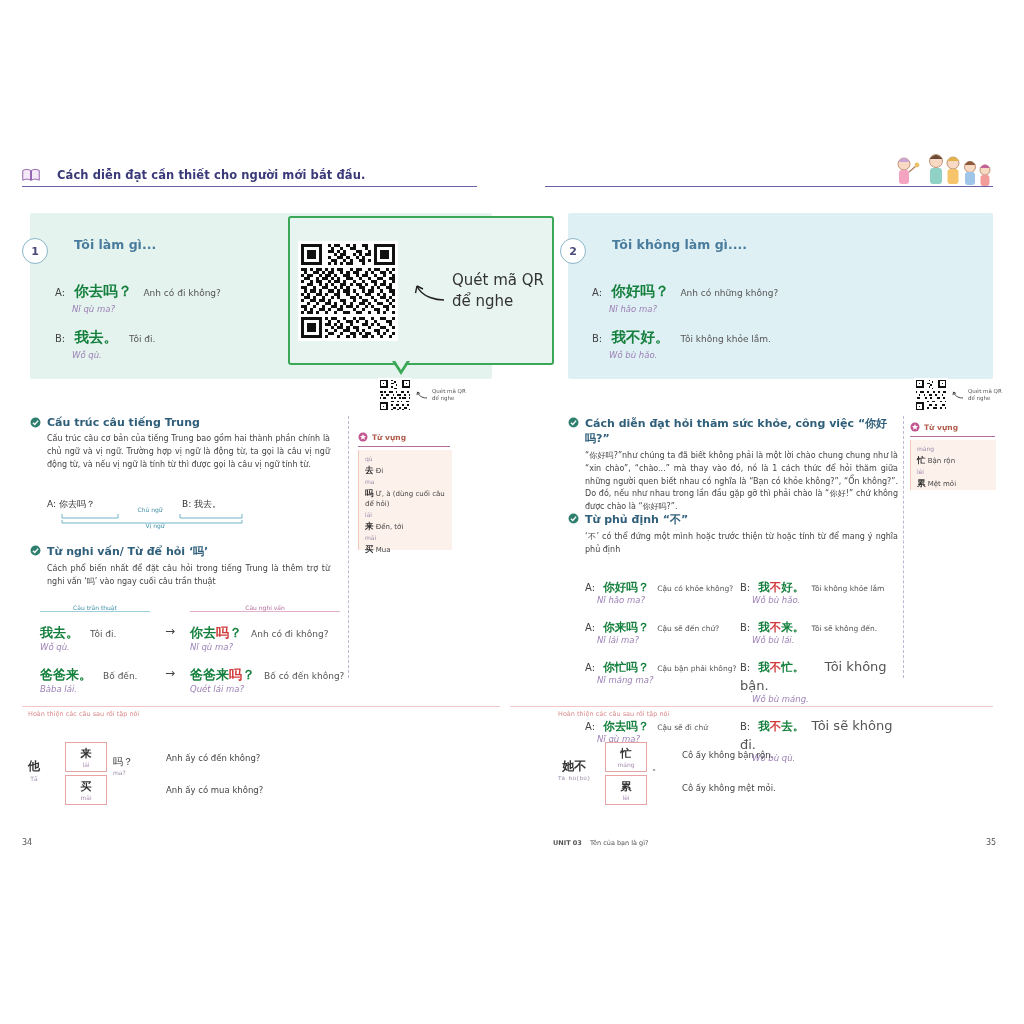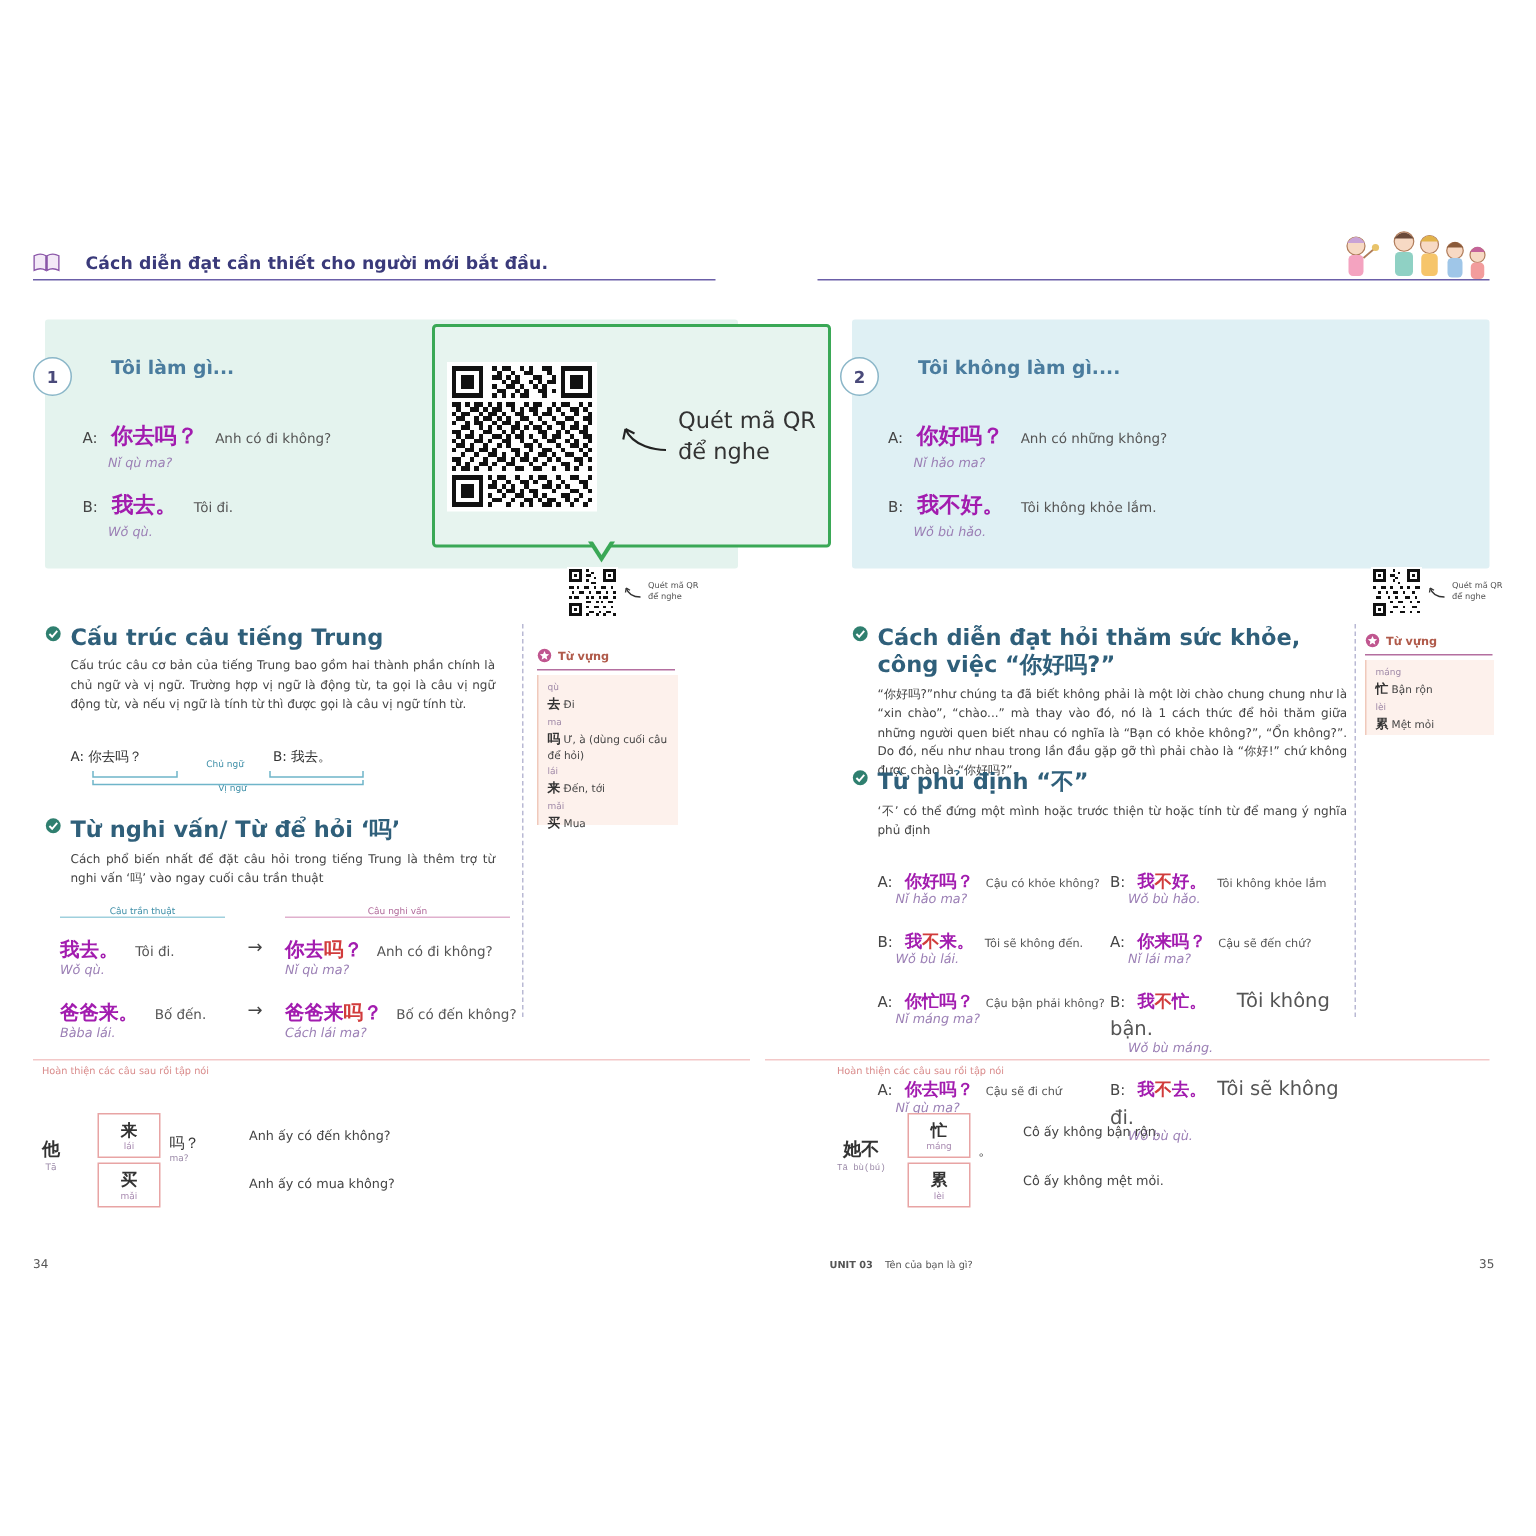--- a/index.html
+++ b/index.html
@@ -97,21 +97,21 @@
     font-size: 10px;
     line-height: 1.35;
   }
   .dlg-label {
     font-size: 10px;
     color: #444;
   }
   .hanzi {
     font-size: 14.5px;
     font-weight: bold;
-    color: #a21caf;
+    color: #15803d;
   }
   .pinyin {
     font-size: 8.5px;
     color: #9b7fb5;
     font-style: italic;
   }
   .trans {
     font-size: 9px;
     color: #555;
   }
@@ -179,21 +179,21 @@
     display: flex;
     align-items: flex-start;
     gap: 6px;
   }
   .check {
     width: 11px; height: 11px;
     flex: 0 0 auto;
     margin-top: 1px;
   }
   .sec-title {
-    font-size: 15px;
+    font-size: 11px;
     font-weight: bold;
     color: #2f5f7a;
   }
   .sec-body {
     font-size: 8px;
     line-height: 1.6;
     color: #444;
     text-align: justify;
   }
   .red { color: #d13b3b; }
@@ -828,21 +828,21 @@
     <div style="display:flex; align-items:flex-start; margin-top:12px;">
       <div style="width:110px;">
         <span class="hanzi" style="font-size:13px;">爸爸来。</span>
         <span class="trans" style="margin-left:6px;">Bố đến.</span>
         <div class="pinyin">Bàba lái.</div>
       </div>
       <div style="width:40px; text-align:center; font-size:12px; color:#444; padding-top:2px;">→</div>
       <div style="width:160px;">
         <span class="hanzi" style="font-size:13px;">爸爸来</span><span class="hanzi red" style="font-size:13px;">吗</span><span class="hanzi" style="font-size:13px;">？</span>
         <span class="trans" style="margin-left:4px;">Bố có đến không?</span>
-        <div class="pinyin">Cách lái ma?</div>
+        <div class="pinyin">Quét lái ma?</div>
       </div>
     </div>
   </div>
 
   <div class="dashed-v" style="left:348px; top:416px; height:262px;"></div>
 
   <div class="vocab-head" style="left:358px; top:432px;">
     <svg class="vocab-star" viewBox="0 0 12 12">
       <circle cx="6" cy="6" r="5.4" fill="#c0568f"></circle>
       <path d="M6 2.3 L7.1 4.8 L9.7 5 L7.7 6.7 L8.3 9.3 L6 7.9 L3.7 9.3 L4.3 6.7 L2.3 5 L4.9 4.8 Z" fill="#fff"></path>
@@ -906,30 +906,30 @@
       <div style="width:155px;">
         <span class="dlg-label">B:</span>
         <span class="hanzi" style="font-size:11.5px; margin-left:3px;">我</span><span class="hanzi red" style="font-size:11.5px;">不</span><span class="hanzi" style="font-size:11.5px;">好。</span>
         <span class="trans" style="font-size:7.5px; margin-left:2px;">Tôi không khỏe lắm</span>
         <div class="pinyin" style="margin-left:12px;">Wǒ bù hǎo.</div>
       </div>
     </div>
 
     <div style="display:flex; align-items:flex-start; margin-bottom:11px;">
       <div style="width:155px;">
+        <span class="dlg-label">A:</span>
+        <span class="hanzi" style="font-size:11.5px; margin-left:3px;">你来吗？</span>
+        <span class="trans" style="font-size:7.5px; margin-left:3px;">Cậu sẽ đến chứ?</span>
+        <div class="pinyin" style="margin-left:12px;">Nǐ lái ma?</div>
+      </div>
+      <div style="width:155px;">
         <span class="dlg-label">B:</span>
         <span class="hanzi" style="font-size:11.5px; margin-left:3px;">我</span><span class="hanzi red" style="font-size:11.5px;">不</span><span class="hanzi" style="font-size:11.5px;">来。</span>
         <span class="trans" style="font-size:7.5px; margin-left:2px;">Tôi sẽ không đến.</span>
         <div class="pinyin" style="margin-left:12px;">Wǒ bù lái.</div>
-      </div>
-      <div style="width:155px;">
-        <span class="dlg-label">A:</span>
-        <span class="hanzi" style="font-size:11.5px; margin-left:3px;">你来吗？</span>
-        <span class="trans" style="font-size:7.5px; margin-left:3px;">Cậu sẽ đến chứ?</span>
-        <div class="pinyin" style="margin-left:12px;">Nǐ lái ma?</div>
       </div>
     </div>
 
     <div style="display:flex; align-items:flex-start; margin-bottom:11px;">
       <div style="width:155px;">
         <span class="dlg-label">A:</span>
         <span class="hanzi" style="font-size:11.5px; margin-left:3px;">你忙吗？</span>
         <span class="trans" style="font-size:7.5px; margin-left:3px;">Cậu bận phải không?</span>
         <div class="pinyin" style="margin-left:12px;">Nǐ máng ma?</div>
       </div>

